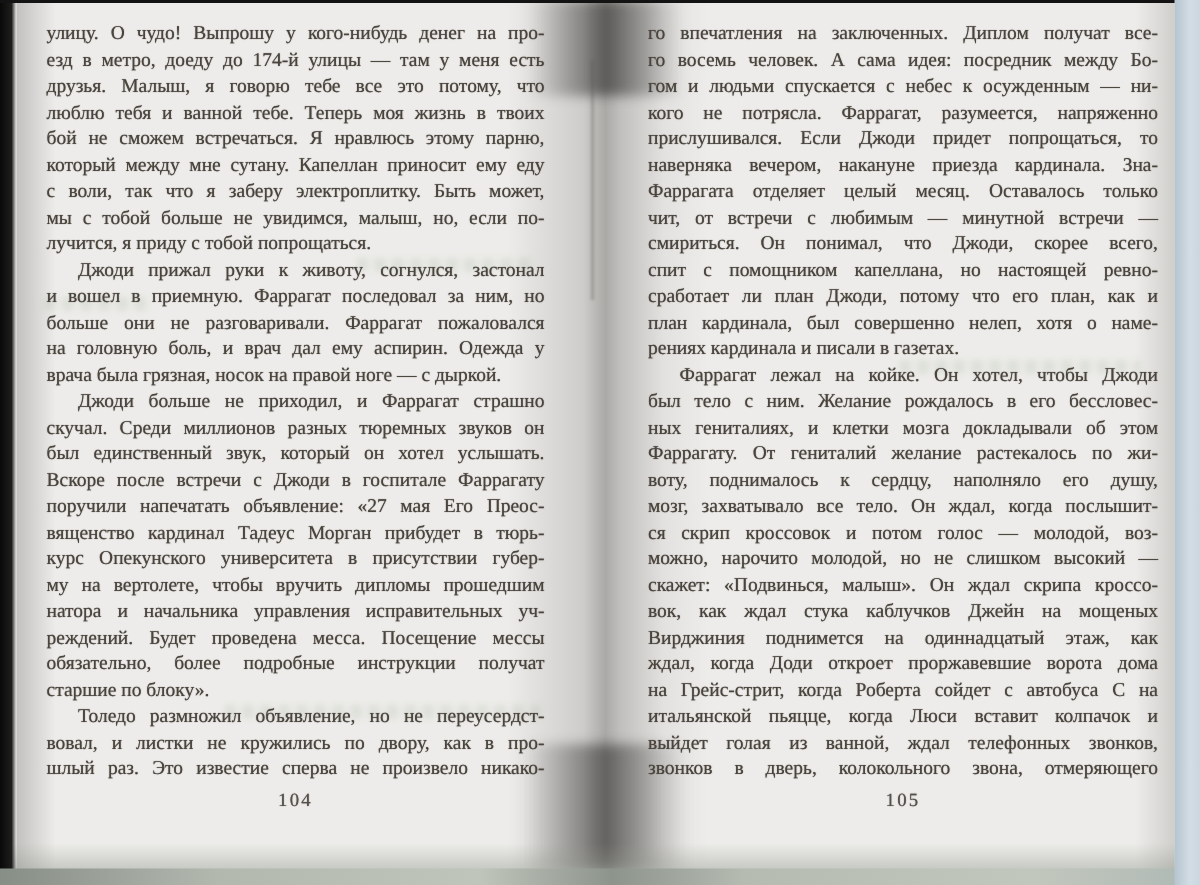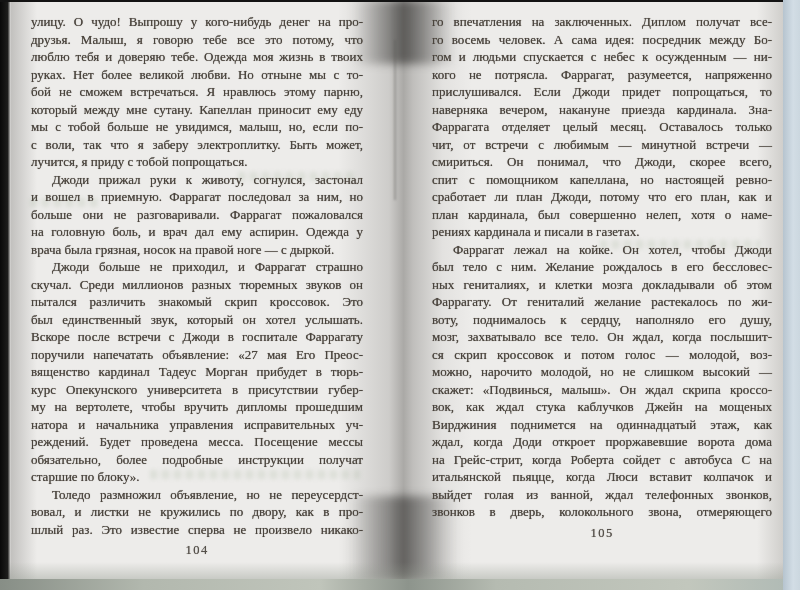--- a/index.html
+++ b/index.html
@@ -67,36 +67,35 @@
   <div class="right-page-shade"></div>
 
   <div class="smudge s1"></div>
   <div class="smudge s2"></div>
   <div class="smudge s3"></div>
   <div class="smudge s4"></div>
 
   <div class="page left">
     <div>
         <div class="line">улицу. О чудо! Выпрошу у кого-нибудь денег на про-</div>
+        <div class="line">езд в метро, доеду до 174-й улицы — там у меня есть</div>
         <div class="line">друзья. Малыш, я говорю тебе все это потому, что</div>
-        <div class="line">люблю тебя и доверяю тебе. Одежда моя жизнь в твоих</div>
-        <div class="line">руках. Нет более великой любви. Но отныне мы с то-</div>
+        <div class="line">люблю тебя и ванной тебе. Теперь моя жизнь в твоих</div>
         <div class="line">бой не сможем встречаться. Я нравлюсь этому парню,</div>
         <div class="line">который между мне сутану. Капеллан приносит ему еду</div>
+        <div class="line">с воли, так что я заберу электроплитку. Быть может,</div>
         <div class="line">мы с тобой больше не увидимся, малыш, но, если по-</div>
-        <div class="line">с воли, так что я заберу электроплитку. Быть может,</div>
         <div class="line end">лучится, я приду с тобой попрощаться.</div>
         <div class="line indent">Джоди прижал руки к животу, согнулся, застонал</div>
         <div class="line">и вошел в приемную. Фаррагат последовал за ним, но</div>
         <div class="line">больше они не разговаривали. Фаррагат пожаловался</div>
         <div class="line">на головную боль, и врач дал ему аспирин. Одежда у</div>
         <div class="line end">врача была грязная, носок на правой ноге — с дыркой.</div>
         <div class="line indent">Джоди больше не приходил, и Фаррагат страшно</div>
         <div class="line">скучал. Среди миллионов разных тюремных звуков он</div>
-        <div class="line">пытался различить знакомый скрип кроссовок. Это</div>
         <div class="line">был единственный звук, который он хотел услышать.</div>
         <div class="line">Вскоре после встречи с Джоди в госпитале Фаррагату</div>
         <div class="line">поручили напечатать объявление: «27 мая Его Преос-</div>
         <div class="line">вященство кардинал Тадеус Морган прибудет в тюрь-</div>
         <div class="line">курс Опекунского университета в присутствии губер-</div>
         <div class="line">му на вертолете, чтобы вручить дипломы прошедшим</div>
         <div class="line">натора и начальника управления исправительных уч-</div>
         <div class="line">реждений. Будет проведена месса. Посещение мессы</div>
         <div class="line">обязательно, более подробные инструкции получат</div>
         <div class="line end">старшие по блоку».</div>

